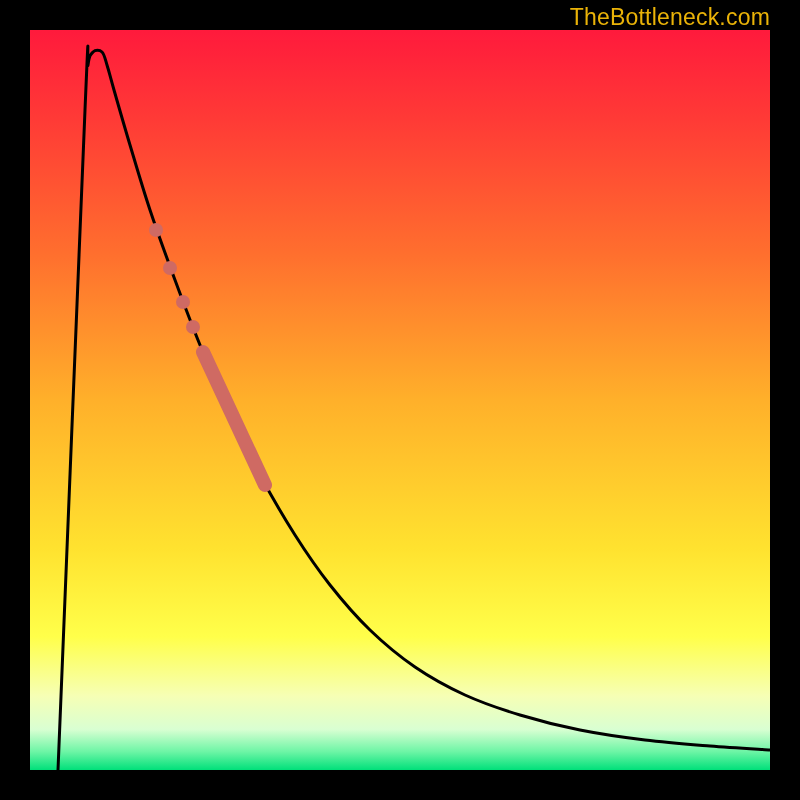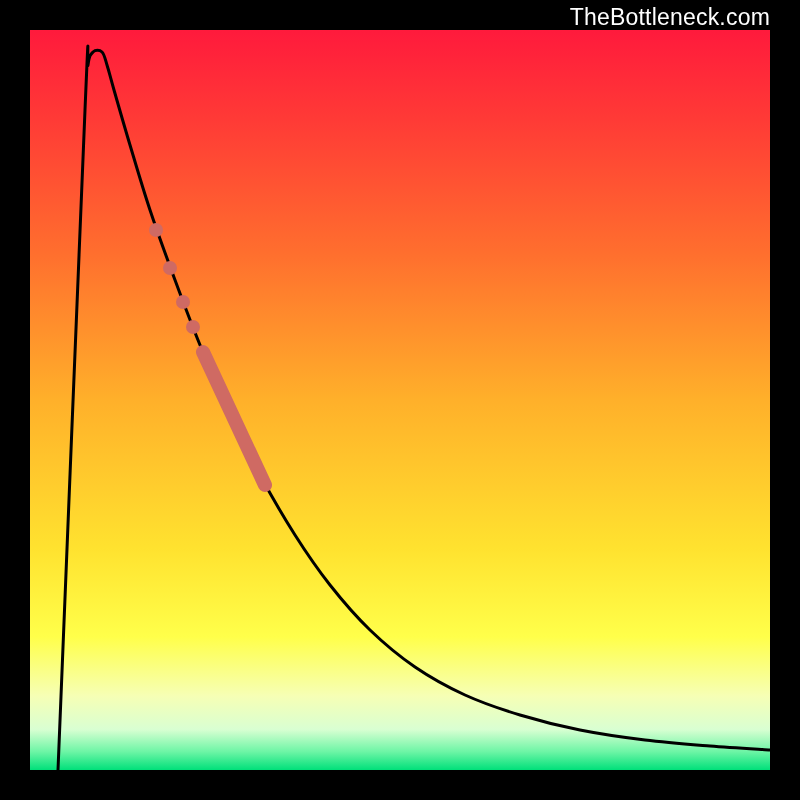--- a/index.html
+++ b/index.html
@@ -22,21 +22,21 @@
     left: 30px;
     top: 30px;
     width: 740px;
     height: 740px;
     overflow: hidden;
   }
   .watermark {
     position: absolute;
     top: 4px;
     right: 30px;
-    color: #ffffff;
+    color: #eab308;
     font-size: 23px;
     font-weight: 500;
     letter-spacing: 0.2px;
   }
   svg { display: block; }
 </style>
 </head>
 <body>
 
 <div class="frame">

